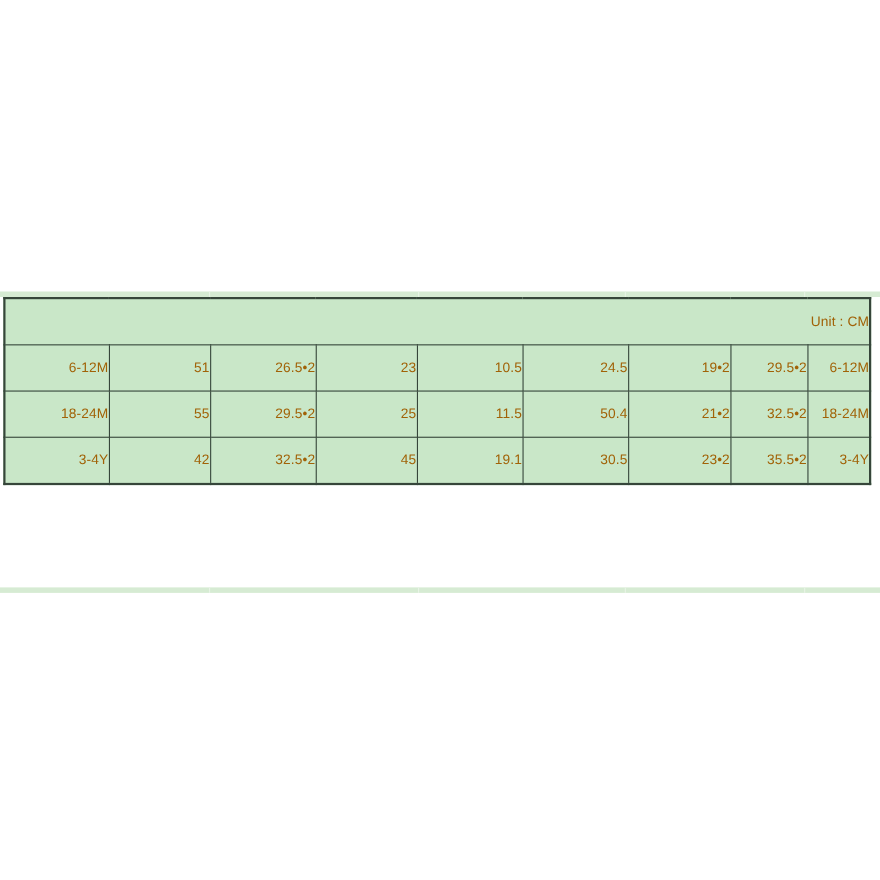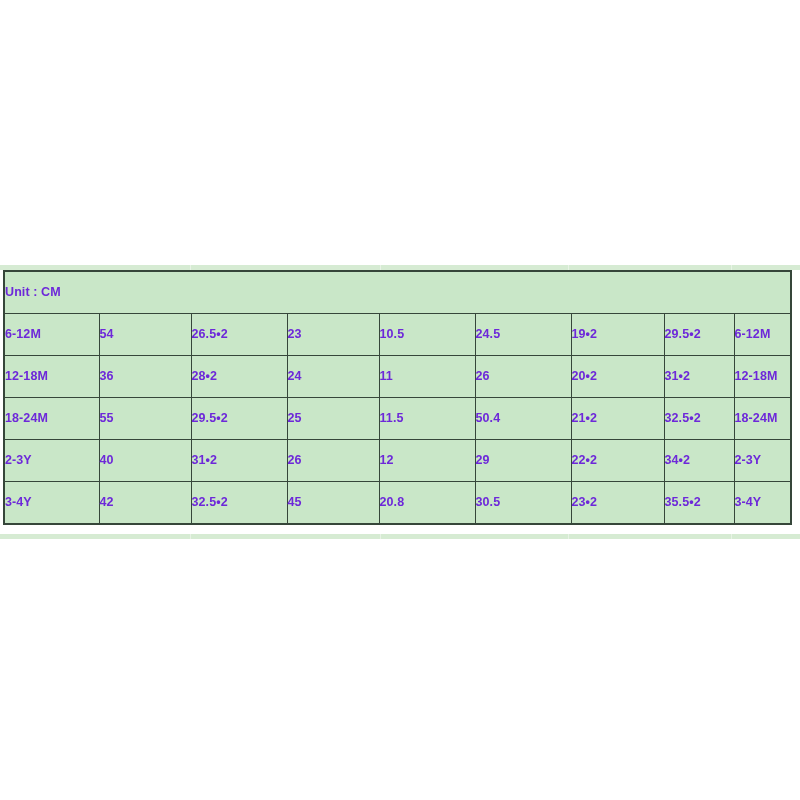--- a/index.html
+++ b/index.html
@@ -52,24 +52,24 @@
     table-layout: fixed;
     width: 787px;
     background: #c9e7c8;
     border: 2px solid #36463a;
   }
 
   table.size-table td,
   table.size-table th {
     border: 1px solid #36463a;
     background: #c9e7c8;
-    color: #6d28d9;
-    font-weight: bold;
+    color: #a16207;
+    font-weight: normal;
     font-size: 12.5px;
-    text-align: left;
+    text-align: right;
     vertical-align: middle;
     padding: 0;
     height: 41px;
     line-height: 1.1;
     letter-spacing: 0.1px;
   }
 
   td.unit-cell {
     height: 22px;
     text-align: left;
@@ -103,68 +103,46 @@
         <col style="width:93px">
         <col style="width:70px">
         <col style="width:57px">
       </colgroup>
       <tbody id="table-body">
         <tr>
           <td class="unit-cell" colspan="9">Unit : CM</td>
         </tr>
           <tr>
             <td>6-12M</td>
-            <td>54</td>
+            <td>51</td>
             <td>26.5•2</td>
             <td>23</td>
             <td>10.5</td>
             <td>24.5</td>
             <td>19•2</td>
             <td>29.5•2</td>
             <td>6-12M</td>
-          </tr>
-          <tr>
-            <td>12-18M</td>
-            <td>36</td>
-            <td>28•2</td>
-            <td>24</td>
-            <td>11</td>
-            <td>26</td>
-            <td>20•2</td>
-            <td>31•2</td>
-            <td>12-18M</td>
           </tr>
           <tr>
             <td>18-24M</td>
             <td>55</td>
             <td>29.5•2</td>
             <td>25</td>
             <td>11.5</td>
             <td>50.4</td>
             <td>21•2</td>
             <td>32.5•2</td>
             <td>18-24M</td>
           </tr>
           <tr>
-            <td>2-3Y</td>
-            <td>40</td>
-            <td>31•2</td>
-            <td>26</td>
-            <td>12</td>
-            <td>29</td>
-            <td>22•2</td>
-            <td>34•2</td>
-            <td>2-3Y</td>
-          </tr>
-          <tr>
             <td>3-4Y</td>
             <td>42</td>
             <td>32.5•2</td>
             <td>45</td>
-            <td>20.8</td>
+            <td>19.1</td>
             <td>30.5</td>
             <td>23•2</td>
             <td>35.5•2</td>
             <td>3-4Y</td>
           </tr>
         </tbody>
     </table>
   </div>
 
   <div class="edge-band bottom">

